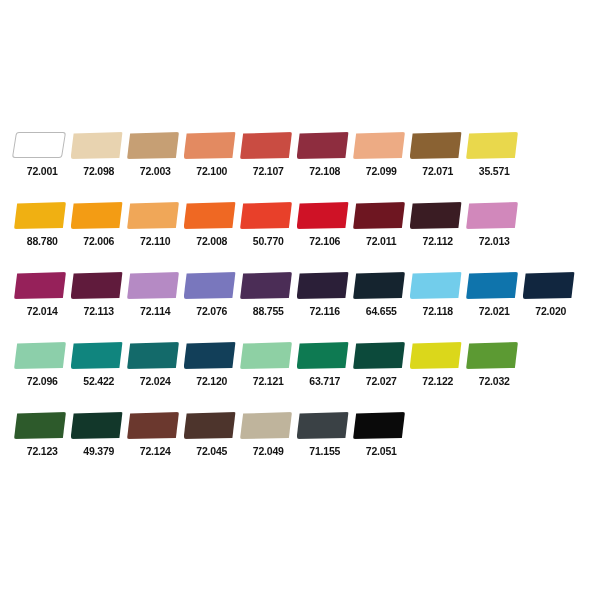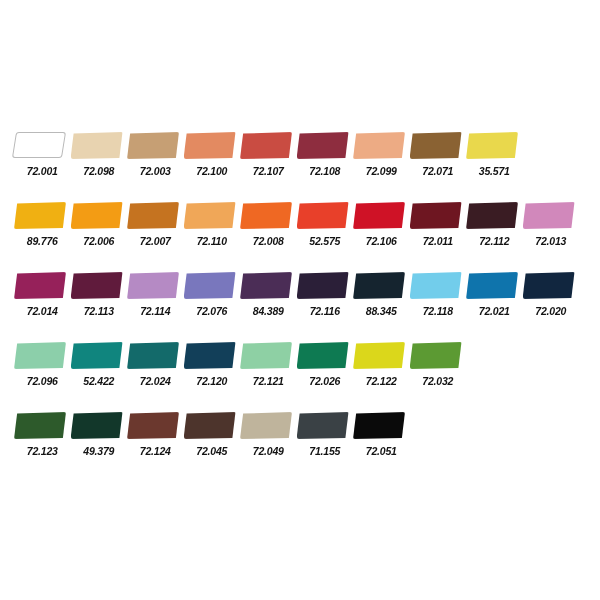--- a/index.html
+++ b/index.html
@@ -11,21 +11,20 @@
     width: 600px;
     height: 600px;
     font-family: "Liberation Sans", sans-serif;
     overflow: hidden;
   }
   #chart {
     position: relative;
     width: 600px;
     height: 600px;
     background: #ffffff;
-    font-style: italic;
   }
   .rows {
     position: absolute;
     left: 0;
     top: 128px;
     width: 600px;
   }
   .swatch-row {
     display: flex;
     flex-direction: row;
@@ -134,51 +133,45 @@
             <div class="swatch-stroke" style="background: rgb(233, 216, 76);"></div>
           </div>
           <div class="swatch-label">35.571</div>
         </div>
       </div>
       <div class="swatch-row">
         <div class="swatch-cell">
           <div class="swatch-stroke-wrap">
             <div class="swatch-stroke" style="background: rgb(240, 176, 18);"></div>
           </div>
-          <div class="swatch-label">89.776</div>
+          <div class="swatch-label">88.780</div>
         </div>
         <div class="swatch-cell">
           <div class="swatch-stroke-wrap">
             <div class="swatch-stroke" style="background: rgb(243, 156, 20);"></div>
           </div>
           <div class="swatch-label">72.006</div>
         </div>
         <div class="swatch-cell">
           <div class="swatch-stroke-wrap">
-            <div class="swatch-stroke" style="background: rgb(197, 115, 32);"></div>
-          </div>
-          <div class="swatch-label">72.007</div>
-        </div>
-        <div class="swatch-cell">
-          <div class="swatch-stroke-wrap">
             <div class="swatch-stroke" style="background: rgb(240, 167, 88);"></div>
           </div>
           <div class="swatch-label">72.110</div>
         </div>
         <div class="swatch-cell">
           <div class="swatch-stroke-wrap">
             <div class="swatch-stroke" style="background: rgb(239, 104, 35);"></div>
           </div>
           <div class="swatch-label">72.008</div>
         </div>
         <div class="swatch-cell">
           <div class="swatch-stroke-wrap">
             <div class="swatch-stroke" style="background: rgb(232, 64, 42);"></div>
           </div>
-          <div class="swatch-label">52.575</div>
+          <div class="swatch-label">50.770</div>
         </div>
         <div class="swatch-cell">
           <div class="swatch-stroke-wrap">
             <div class="swatch-stroke" style="background: rgb(207, 18, 38);"></div>
           </div>
           <div class="swatch-label">72.106</div>
         </div>
         <div class="swatch-cell">
           <div class="swatch-stroke-wrap">
             <div class="swatch-stroke" style="background: rgb(110, 22, 33);"></div>
@@ -220,33 +213,33 @@
         <div class="swatch-cell">
           <div class="swatch-stroke-wrap">
             <div class="swatch-stroke" style="background: rgb(121, 119, 189);"></div>
           </div>
           <div class="swatch-label">72.076</div>
         </div>
         <div class="swatch-cell">
           <div class="swatch-stroke-wrap">
             <div class="swatch-stroke" style="background: rgb(75, 45, 86);"></div>
           </div>
-          <div class="swatch-label">84.389</div>
+          <div class="swatch-label">88.755</div>
         </div>
         <div class="swatch-cell">
           <div class="swatch-stroke-wrap">
             <div class="swatch-stroke" style="background: rgb(43, 31, 56);"></div>
           </div>
           <div class="swatch-label">72.116</div>
         </div>
         <div class="swatch-cell">
           <div class="swatch-stroke-wrap">
             <div class="swatch-stroke" style="background: rgb(21, 36, 47);"></div>
           </div>
-          <div class="swatch-label">88.345</div>
+          <div class="swatch-label">64.655</div>
         </div>
         <div class="swatch-cell">
           <div class="swatch-stroke-wrap">
             <div class="swatch-stroke" style="background: rgb(114, 205, 235);"></div>
           </div>
           <div class="swatch-label">72.118</div>
         </div>
         <div class="swatch-cell">
           <div class="swatch-stroke-wrap">
             <div class="swatch-stroke" style="background: rgb(15, 116, 172);"></div>
@@ -288,21 +281,27 @@
         <div class="swatch-cell">
           <div class="swatch-stroke-wrap">
             <div class="swatch-stroke" style="background: rgb(142, 208, 164);"></div>
           </div>
           <div class="swatch-label">72.121</div>
         </div>
         <div class="swatch-cell">
           <div class="swatch-stroke-wrap">
             <div class="swatch-stroke" style="background: rgb(14, 122, 82);"></div>
           </div>
-          <div class="swatch-label">72.026</div>
+          <div class="swatch-label">63.717</div>
+        </div>
+        <div class="swatch-cell">
+          <div class="swatch-stroke-wrap">
+            <div class="swatch-stroke" style="background: rgb(12, 74, 59);"></div>
+          </div>
+          <div class="swatch-label">72.027</div>
         </div>
         <div class="swatch-cell">
           <div class="swatch-stroke-wrap">
             <div class="swatch-stroke" style="background: rgb(219, 215, 27);"></div>
           </div>
           <div class="swatch-label">72.122</div>
         </div>
         <div class="swatch-cell">
           <div class="swatch-stroke-wrap">
             <div class="swatch-stroke" style="background: rgb(92, 154, 51);"></div>

